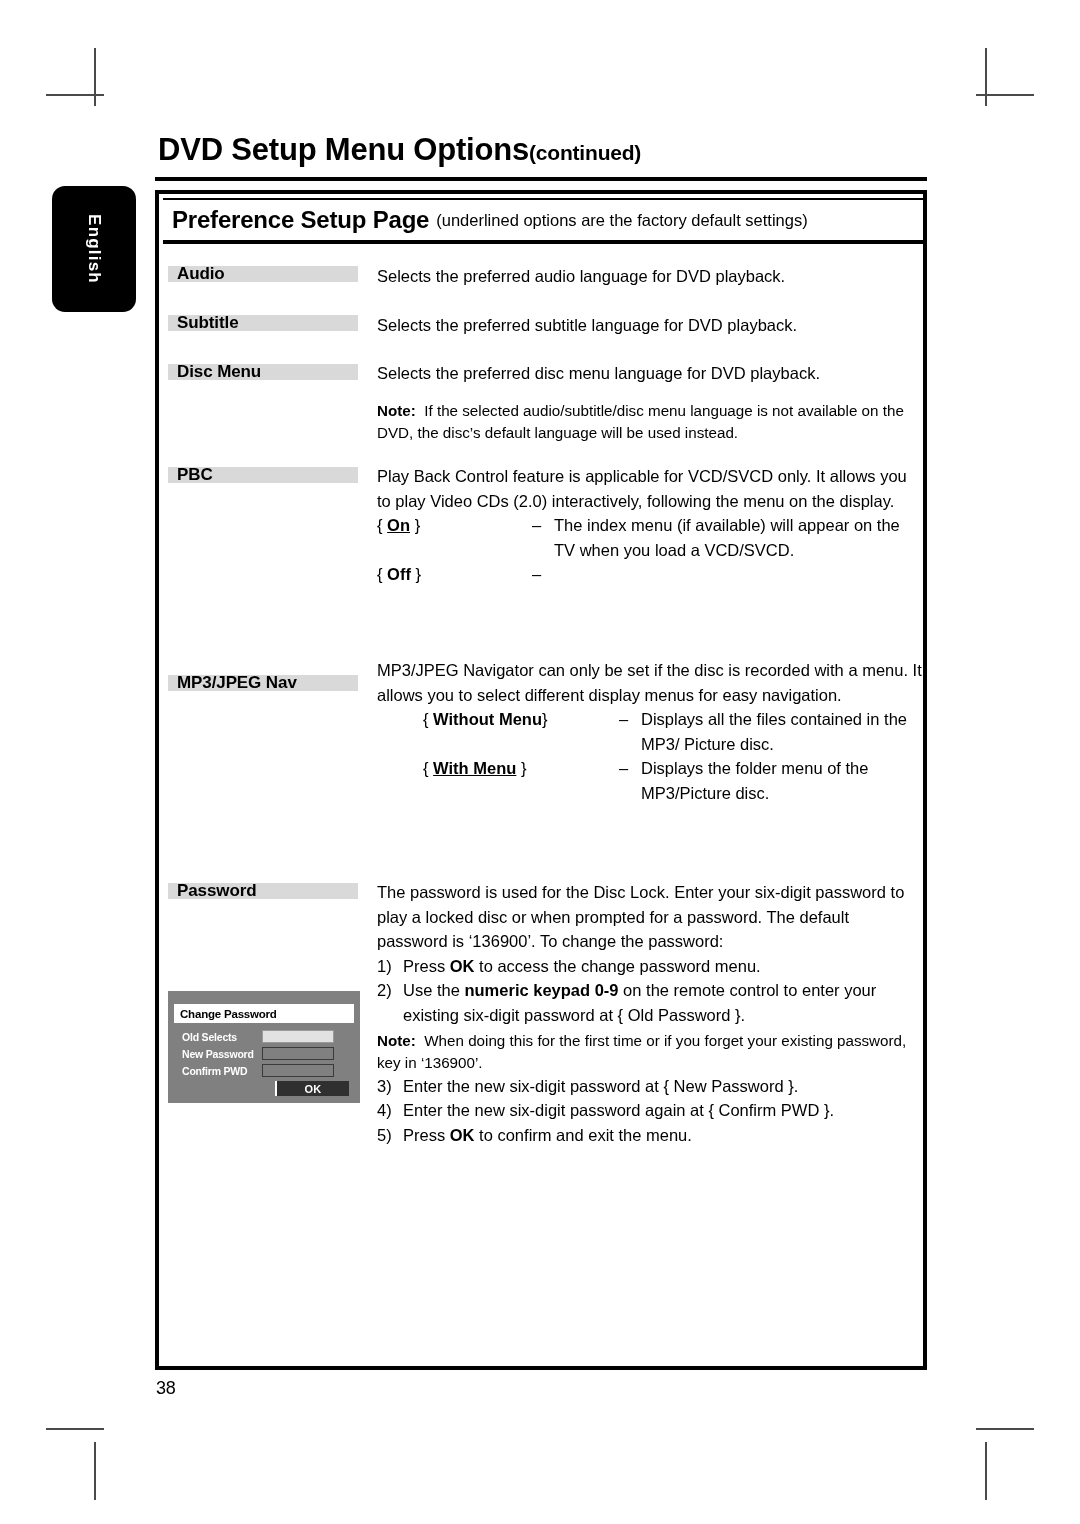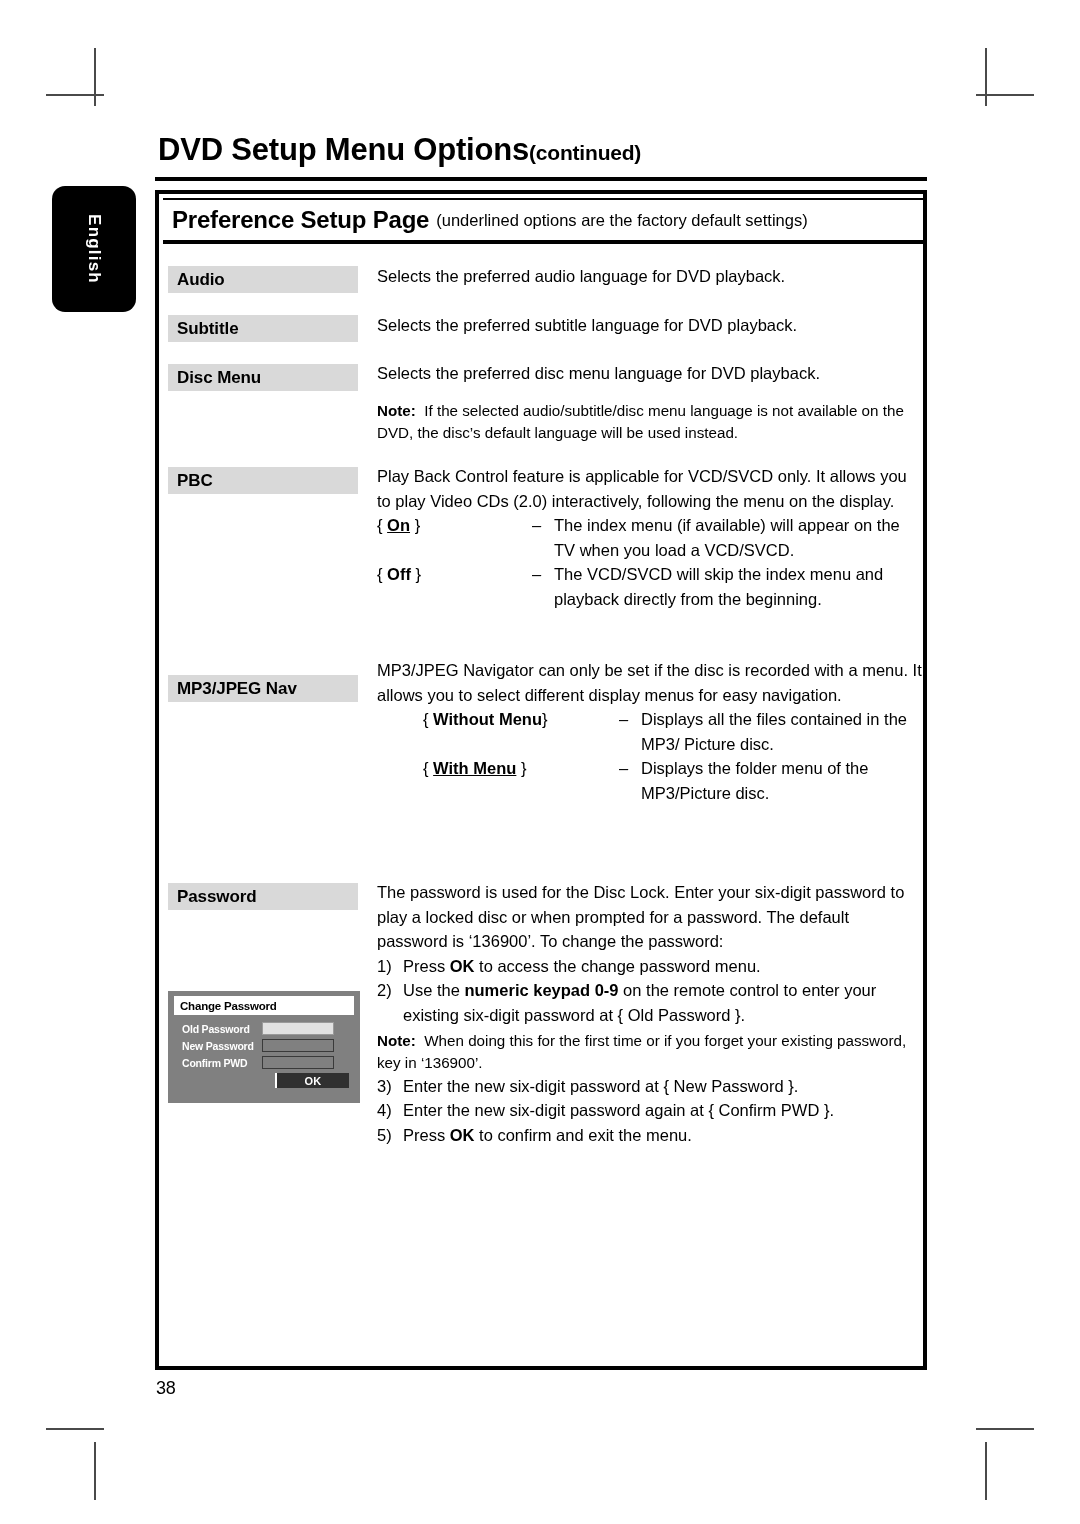--- a/index.html
+++ b/index.html
@@ -114,21 +114,21 @@
   .banner-sub {
     font-size: 16.5px;
     margin-left: 7px;
   }
 
   
   .row-label {
     position: absolute;
     left: 9px;
     width: 190px;
-    height: 27px;
+    height: 16px;
     background: #d9d9d9;
     display: flex;
     align-items: center;
     padding-left: 9px;
     box-sizing: border-box;
     font-size: 17px;
     font-weight: bold;
     letter-spacing: -0.1px;
     white-space: nowrap;
   }
@@ -193,20 +193,21 @@
     height: 19px;
     background: #ffffff;
     display: flex;
     align-items: center;
     padding-left: 6px;
     box-sizing: border-box;
     color: #000000;
     font-size: 11.5px;
     font-weight: bold;
     letter-spacing: -0.2px;
+    margin-top: 8px;
   }
   .osd-body {
     margin-top: 7px;
   }
   .osd-field {
     display: flex;
     align-items: center;
     margin-bottom: 4px;
     padding-left: 8px;
   }
@@ -318,21 +319,20 @@
       <span class="opt-desc">The index menu (if available) will appear on the TV when you load a VCD/SVCD.</span>
     </div>
 
     <div class="opt-line">
       <span class="opt-key">
         <span>{</span>
         <b>Off</b>
         <span>}</span>
       </span>
       <span class="opt-dash">–</span>
-      <span class="opt-desc">The VCD/SVCD will skip the index menu and playback directly from the beginning.</span>
     </div>
   </div>
 
   <div class="row-label" style="top:481px;">MP3/JPEG Nav</div>
   <div class="row-body" style="top:464px;">
     <p>MP3/JPEG Navigator can only be set if the disc is recorded with a menu.  It allows you to select different display menus for easy navigation.</p>
 
     <div class="opt-line">
       <span class="opt-key wide">
         <span>{</span>
@@ -383,21 +383,21 @@
     <div class="step">
       <span class="step-num">5)</span>
       <span class="step-txt"><span>Press </span><b>OK</b><span> to confirm and exit the menu.</span></span>
     </div>
   </div>
 
   <div class="osd">
     <div class="osd-titlebar">Change Password</div>
     <div class="osd-body">
       <div class="osd-field">
-        <span class="osd-field-label">Old Password</span>
+        <span class="osd-field-label">Old Selects</span>
         <span class="osd-input active"></span>
       </div>
       <div class="osd-field">
         <span class="osd-field-label">New Password</span>
         <span class="osd-input"></span>
       </div>
       <div class="osd-field">
         <span class="osd-field-label">Confirm PWD</span>
         <span class="osd-input"></span>
       </div>

